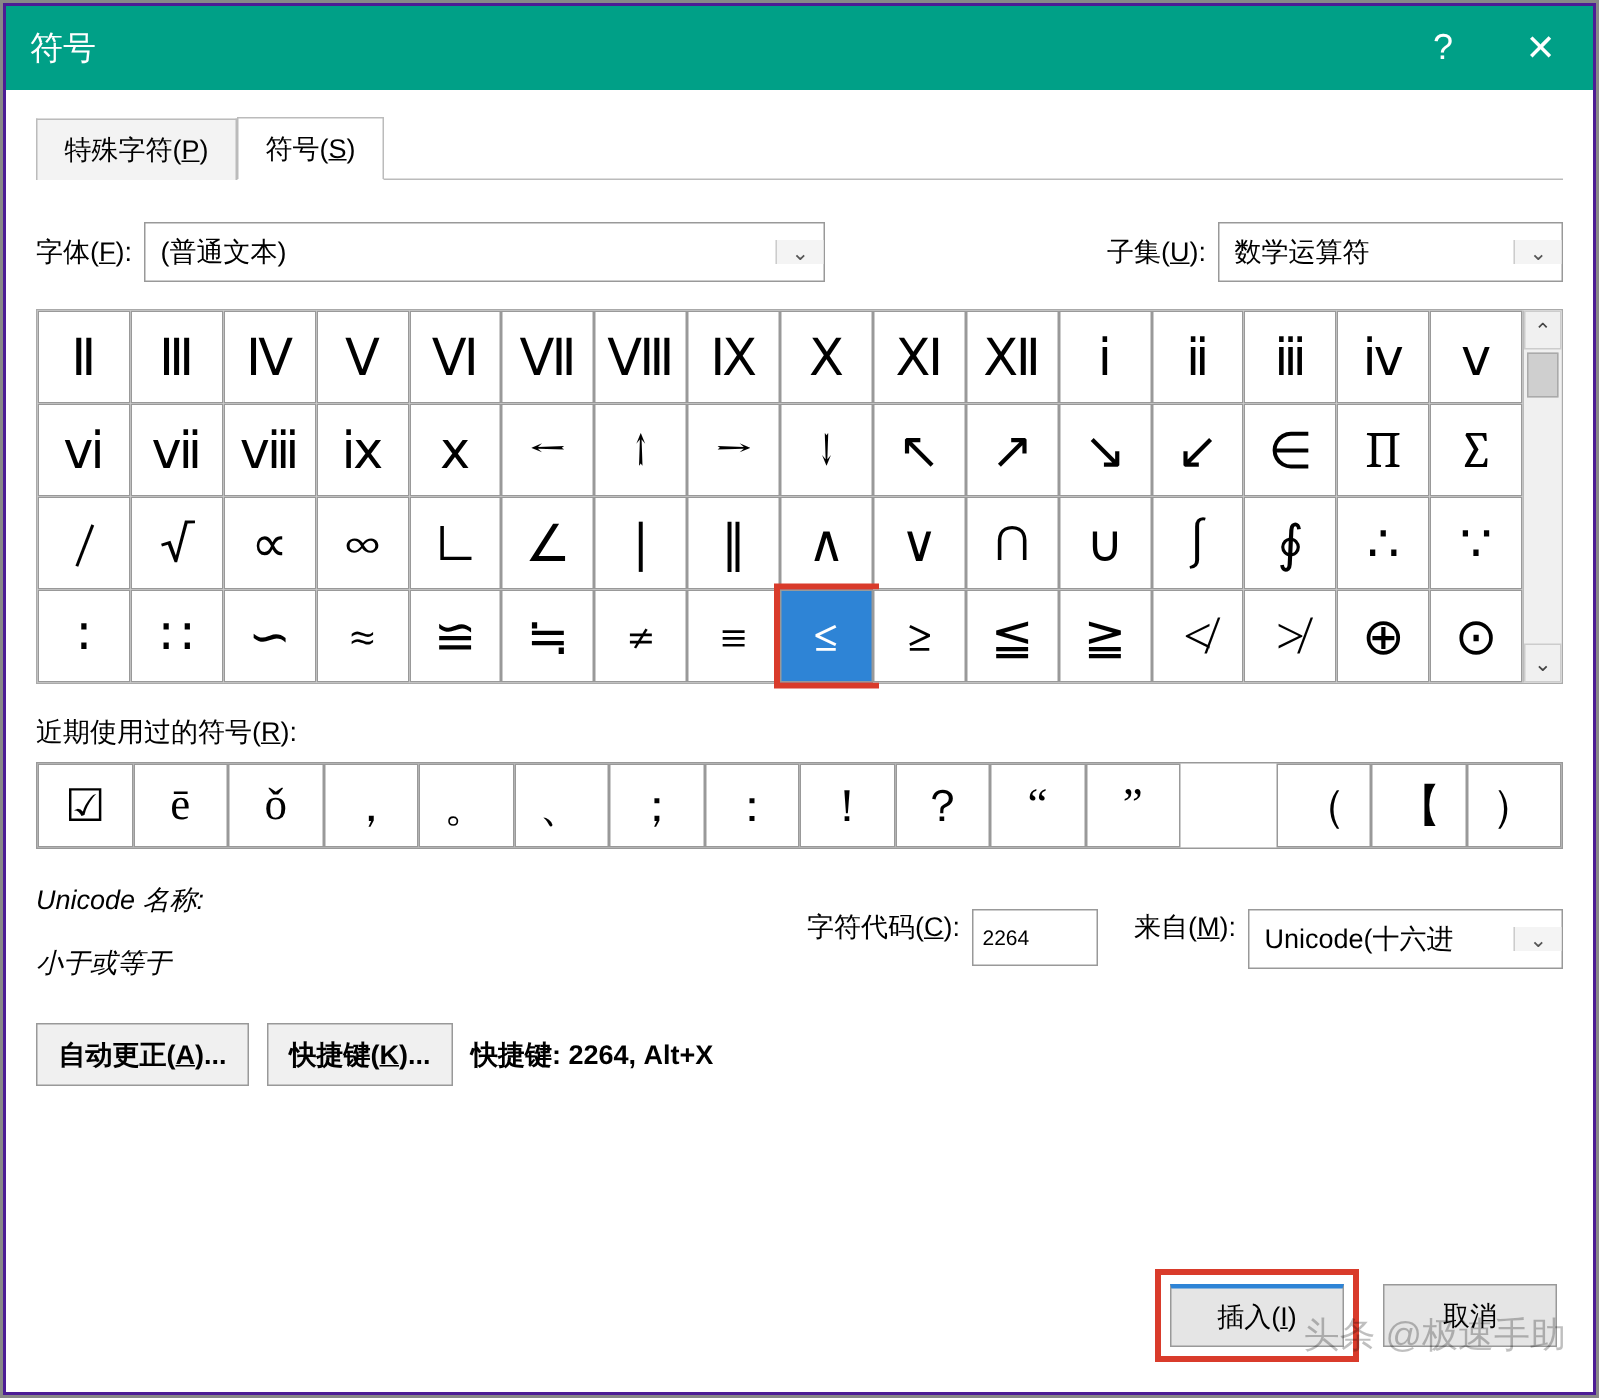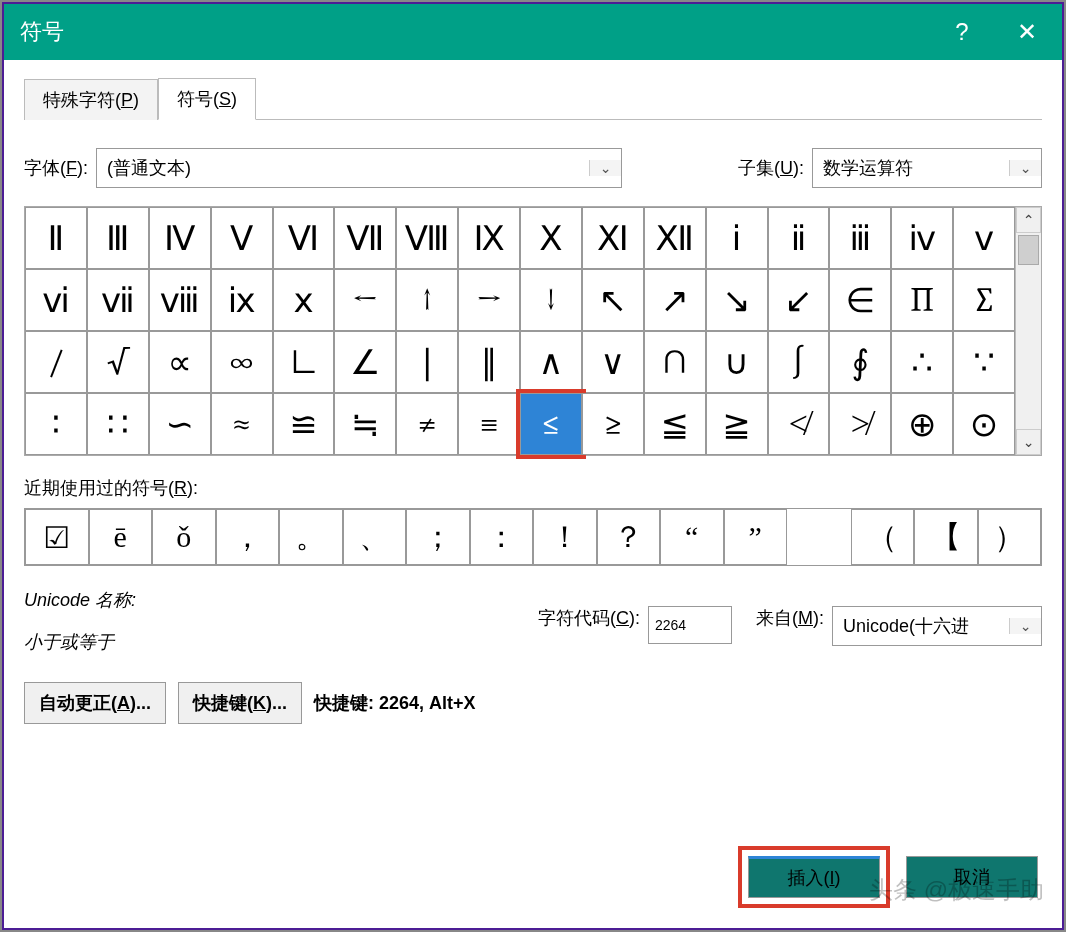--- a/index.html
+++ b/index.html
@@ -90,21 +90,21 @@
 .select-wrap .sel-chev {
   width: 32px;
   border-left: 1px solid #ccc;
   background: #f4f4f4;
   display: flex;
   align-items: center;
   justify-content: center;
   font-size: 14px;
   color: #555;
 }
-#font-select { width: 526px; }
+#font-select { width: 454px; }
 .spacer-flex { flex: 1; }
 #subset-select { width: 230px; }
 
 .grid-area {
   display: flex;
   margin-top: 18px;
   border: 1px solid #aaa;
 }
 .grid-table {
   flex: 1;
@@ -218,22 +218,22 @@
   display:flex;
   gap: 16px;
   align-items:center;
 }
 .insert-wrap {
   border: 4px solid #d93b2b;
   padding: 6px;
 }
 .bbtn {
   border: 1px solid #999;
-  background: #0f766e;
-  width: 132px;
+  background: #e5e5e5;
+  width: 116px;
   height: 42px;
   display:flex;
   align-items:center;
   justify-content:center;
   cursor:pointer;
 }
 .insert-wrap .bbtn {
   border-top: 3px solid #2e84d6;
 }
 .watermark {

